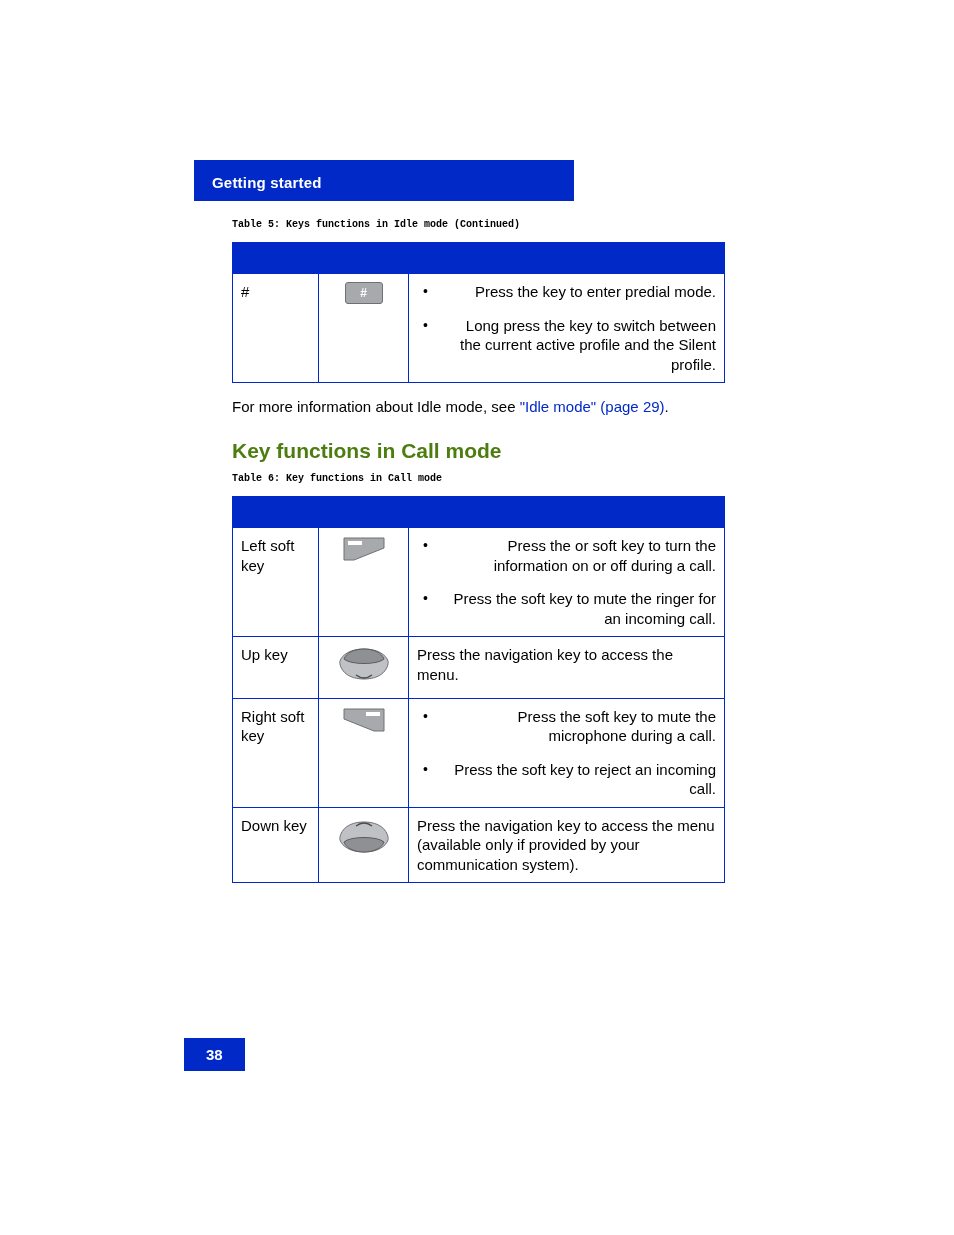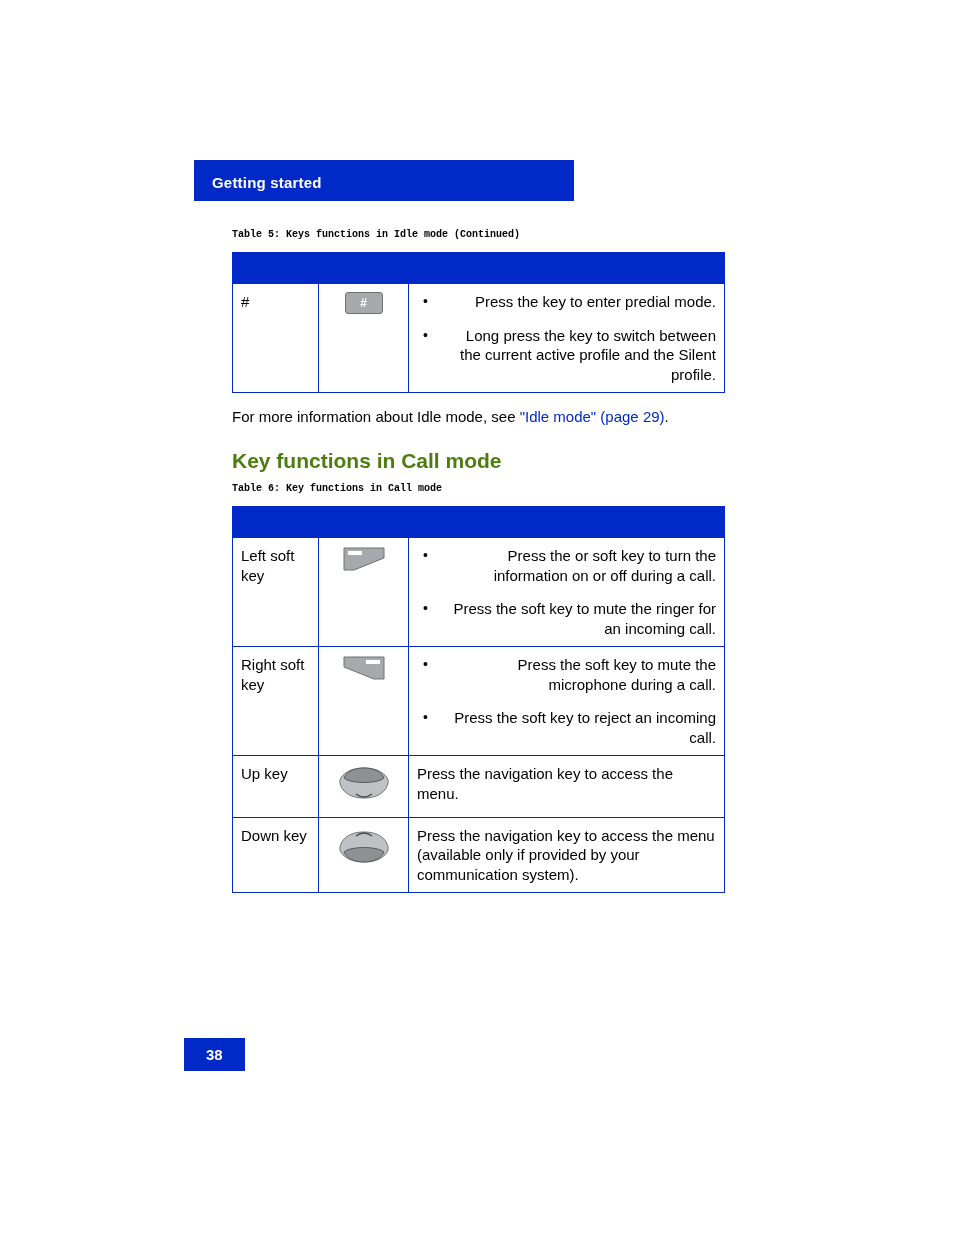--- a/index.html
+++ b/index.html
@@ -19,21 +19,21 @@
   }
   .header-bar {
     background: #0029c8;
     color: #fff;
     font-weight: bold;
     font-size: 15px;
     padding: 14px 18px 10px 18px;
     width: 380px;
     box-sizing: border-box;
     margin-left: -2px;
-    margin-bottom: 28px;
+    margin-bottom: 18px;
     font-family: "Arial Black", Arial, sans-serif;
     letter-spacing: 0.2px;
   }
   .caption {
     font-family: Liberation Mono, monospace;
     font-weight: 900;
     font-size: 10px;
     margin: 6px 0 12px 36px;
   }
   .body-text {
@@ -194,50 +194,50 @@
         </td>
         <td>
           <ul class="desc">
             <li>Press the             or              soft key to turn the information on or off during a call.</li>
             <li>Press the              soft key to mute the ringer for an incoming call.</li>
           </ul>
         </td>
       </tr>
 
       <tr>
+        <td>Up key</td>
+        <td class="icon-cell">
+          <svg class="navkey" viewBox="0 0 56 40">
+            <path d="M28 4 C14 4 6 10 4 16 C3 19 6 34 28 34 C50 34 53 19 52 16 C50 10 42 4 28 4 Z" fill="#bfc1c4" stroke="#6f7074"></path>
+            <path d="M28 4 C18 4 10 8 8 14 C14 20 42 20 48 14 C46 8 38 4 28 4 Z" fill="#8e9094" stroke="#5b5c5f"></path>
+            <path d="M20 30 Q28 36 36 30" fill="none" stroke="#4a4b4e" stroke-width="1.5"></path>
+          </svg>
+        </td>
+        <td>
+          <div class="plain-desc">Press the         navigation key to access the               menu.</div>
+        </td>
+      </tr>
+
+      <tr>
         <td>Right soft key</td>
         <td class="icon-cell">
           <svg class="softkey" viewBox="0 0 44 26">
             <path d="M2 2 H42 V24 H32 L2 12 Z" fill="#a7a9ac" stroke="#6f7074" stroke-width="1"></path>
             <rect x="24" y="5" width="14" height="4" fill="#fff"></rect>
           </svg>
         </td>
         <td>
           <ul class="desc">
             <li>Press the           soft key to mute the microphone during a call.</li>
             <li>Press the              soft key to reject an incoming call.</li>
           </ul>
         </td>
       </tr>
 
       <tr>
-        <td>Up key</td>
-        <td class="icon-cell">
-          <svg class="navkey" viewBox="0 0 56 40">
-            <path d="M28 4 C14 4 6 10 4 16 C3 19 6 34 28 34 C50 34 53 19 52 16 C50 10 42 4 28 4 Z" fill="#bfc1c4" stroke="#6f7074"></path>
-            <path d="M28 4 C18 4 10 8 8 14 C14 20 42 20 48 14 C46 8 38 4 28 4 Z" fill="#8e9094" stroke="#5b5c5f"></path>
-            <path d="M20 30 Q28 36 36 30" fill="none" stroke="#4a4b4e" stroke-width="1.5"></path>
-          </svg>
-        </td>
-        <td>
-          <div class="plain-desc">Press the         navigation key to access the               menu.</div>
-        </td>
-      </tr>
-
-      <tr>
         <td>Down key</td>
         <td class="icon-cell">
           <svg class="navkey" viewBox="0 0 56 40">
             <path d="M28 36 C14 36 6 30 4 24 C3 21 6 6 28 6 C50 6 53 21 52 24 C50 30 42 36 28 36 Z" fill="#bfc1c4" stroke="#6f7074"></path>
             <path d="M28 36 C18 36 10 32 8 26 C14 20 42 20 48 26 C46 32 38 36 28 36 Z" fill="#8e9094" stroke="#5b5c5f"></path>
             <path d="M20 10 Q28 4 36 10" fill="none" stroke="#4a4b4e" stroke-width="1.5"></path>
           </svg>
         </td>
         <td>
           <div class="plain-desc">Press the            navigation key to access the                           menu (available only if provided by your communication system).</div>

